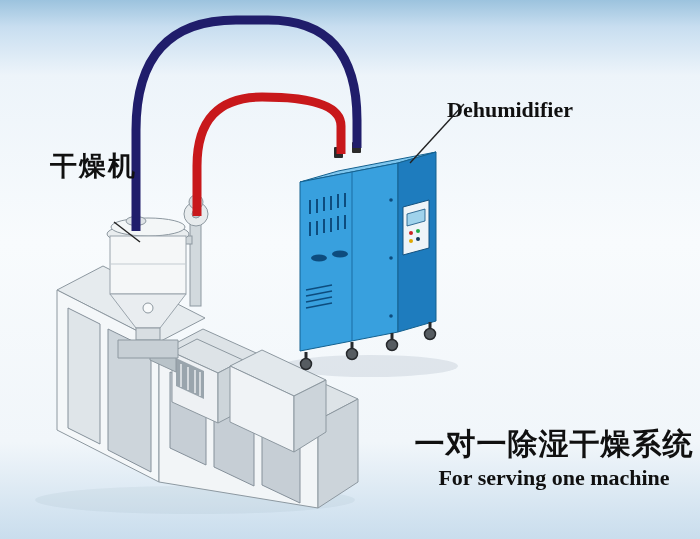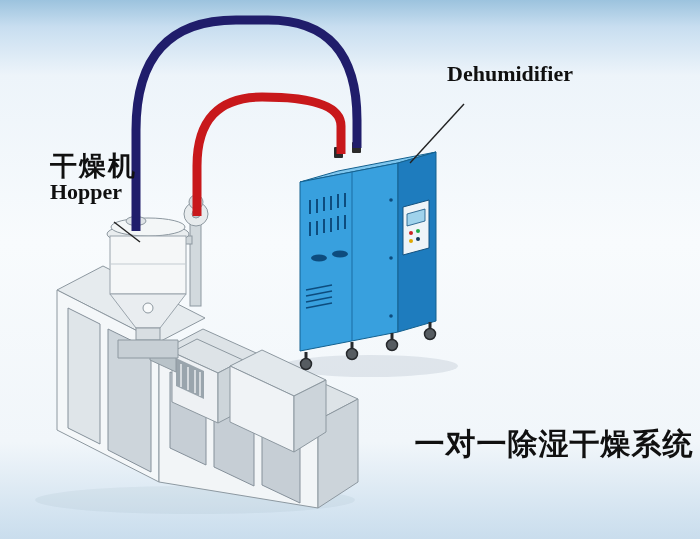--- a/index.html
+++ b/index.html
@@ -4,21 +4,21 @@
 <style>
   html,body{margin:0;padding:0;}
   body{font-family:"DejaVu Sans",sans-serif;}
   .canvas{
     position:relative;width:700px;height:539px;overflow:hidden;
     background:linear-gradient(180deg,#9cc3de 0%,#c8def0 5%,#edf4fa 14%,#f8fbfd 45%,#f1f6fa 82%,#c9dded 100%);
   }
   .canvas svg{position:absolute;left:0;top:0;}
   .lbl{position:absolute;color:#101010;line-height:1.05;}
   .zh{font-family:"DejaVu Sans",sans-serif;font-weight:bold;}
-  .en{font-family:"Liberation Serif",serif;font-weight:bold;}
+  .en{font-family:"Liberation Serif",serif;font-weight:bold;margin-top:36px;}
   .label-hopper{left:50px;top:152px;text-align:left;}
   .label-hopper .zh{font-size:27px;letter-spacing:2px;text-align:center;}
   .label-hopper .en{font-size:22px;}
   .label-dehu{left:440px;top:62px;width:140px;text-align:center;}
   .label-dehu .zh{font-size:27px;letter-spacing:2px;}
   .label-dehu .en{font-size:22px;}
   .caption{left:384px;top:428px;width:280px;text-align:center;margin-left:30px;}
   .caption .zh{font-size:30px;letter-spacing:1px;white-space:nowrap;}
   .caption .en{font-size:22px;margin-top:6px;}
 </style>
@@ -142,24 +142,24 @@
       <path d="M136,231 L136,130 Q136,20 236,20 L268,20 Q357,20 357,120 L357,148" stroke="#201d6b" stroke-width="9"></path>
       <path d="M197,216 L197,166 Q197,97 262,97 Q341,97 341,126 L341,154" stroke="#c8181b" stroke-width="9"></path>
     </g>
 
     <line x1="464" y1="104" x2="410" y2="163" stroke="#222" stroke-width="1.4"></line>
     <line x1="114" y1="222" x2="140" y2="242" stroke="#222" stroke-width="1.4"></line>
   </svg>
 
   <div class="lbl label-hopper">
     <div class="zh">干燥机</div>
-    <div class="en">Hopper</div>
   </div>
 
   <div class="lbl label-dehu">
     <div class="en">Dehumidifier</div>
   </div>
 
   <div class="lbl caption">
     <div class="zh">一对一除湿干燥系统</div>
+    <div class="en">For serving one machine</div>
   </div>
 
 </div>
 
 </body></html>

